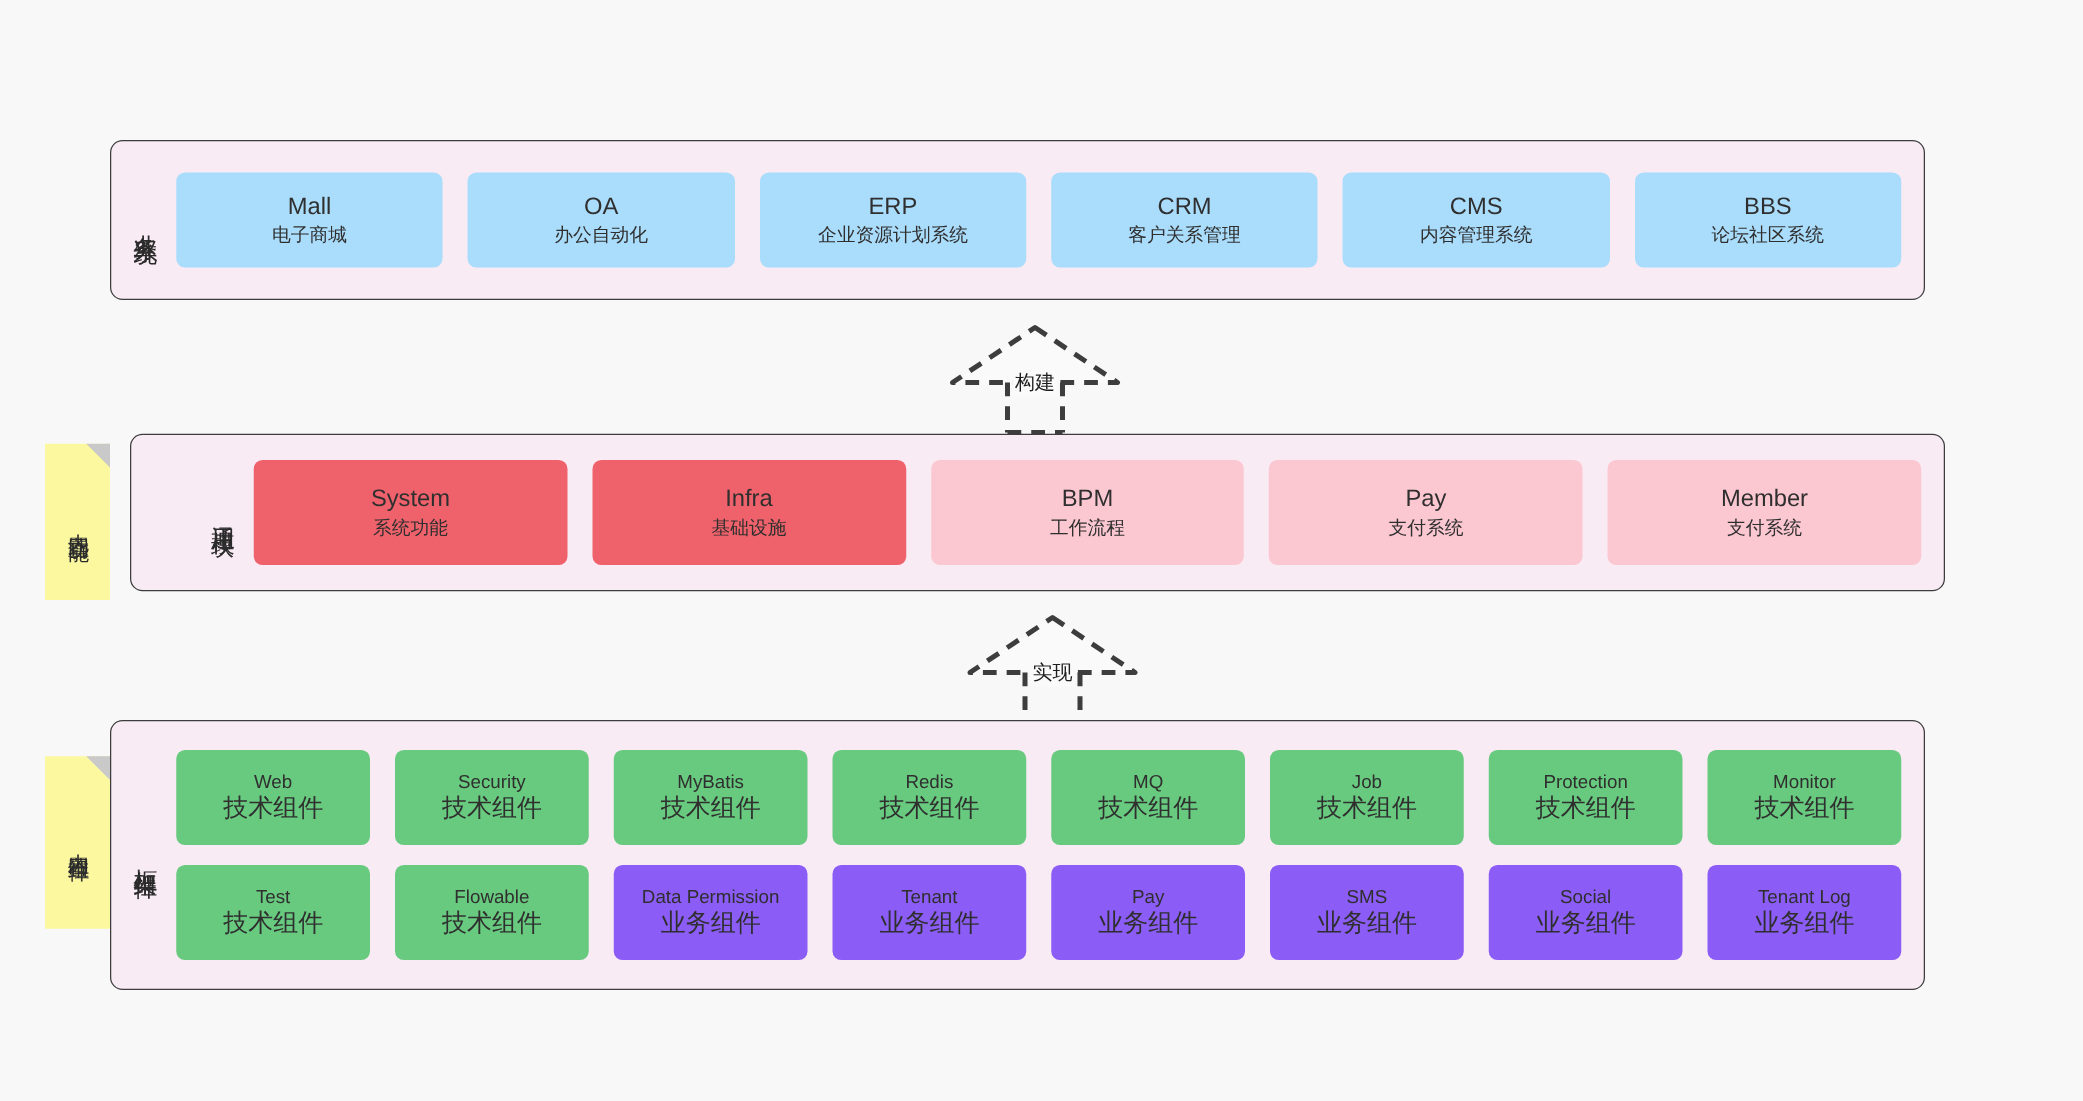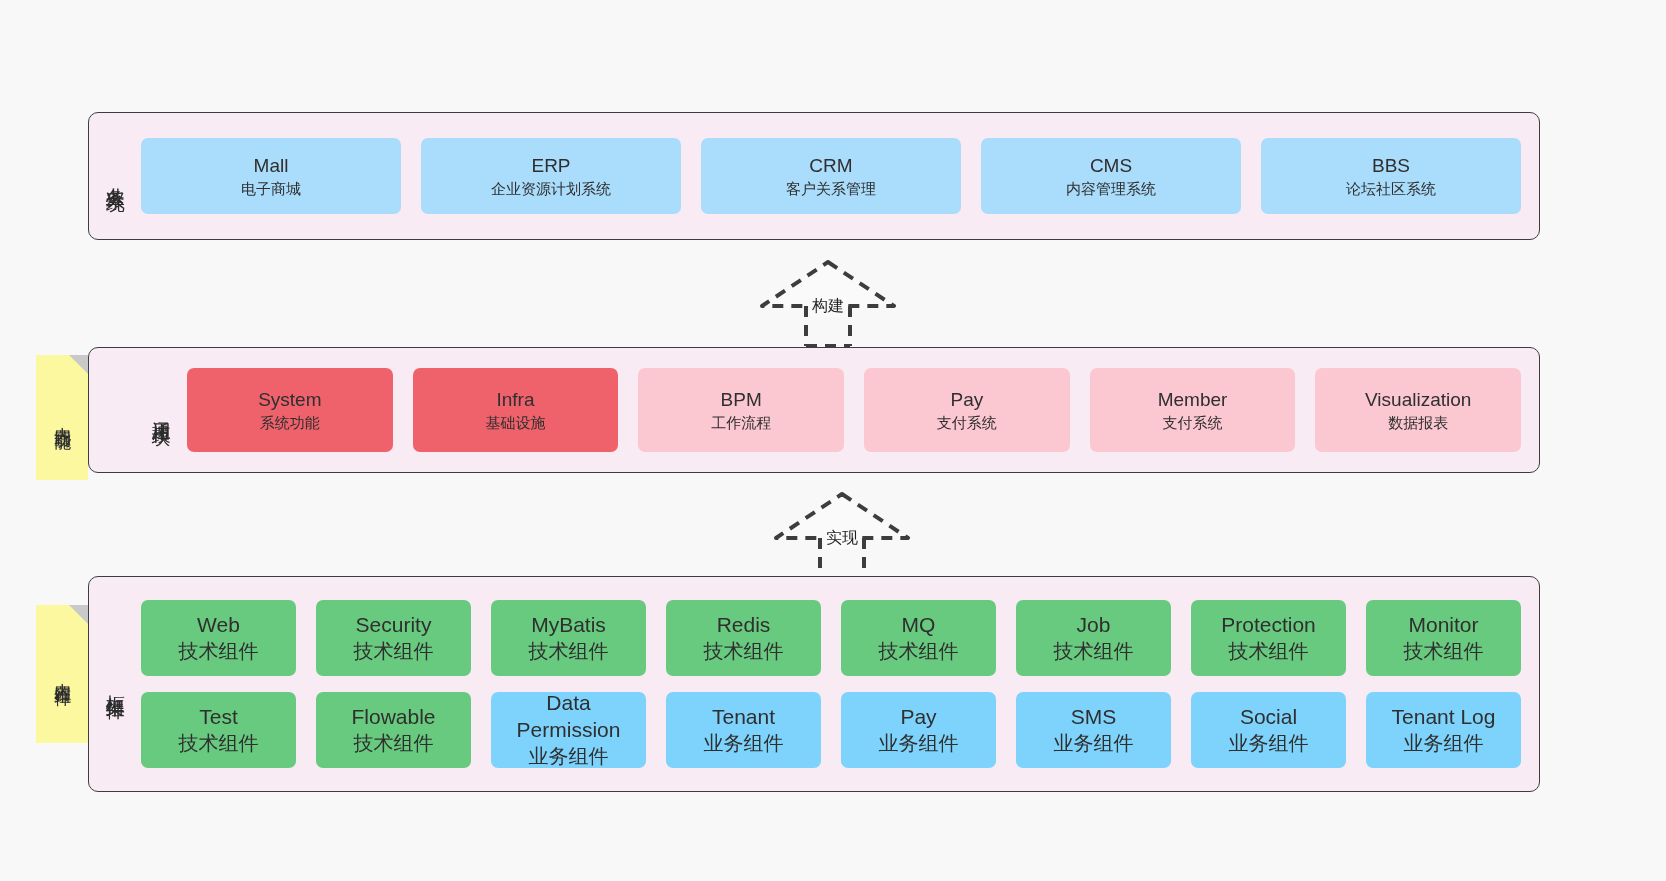--- a/index.html
+++ b/index.html
@@ -67,33 +67,33 @@
     flex-direction: column;
     align-items: center;
     justify-content: center;
     text-align: center;
     color: #2f2f2f;
     line-height: 1.28;
     padding: 4px 6px;
   }
   .card .en { font-size: 19px; }
   .card .cn { font-size: 15px; }
-  .card.small .en { font-size: 21px; }
+  .card.small .en { font-size: 15px; }
   .card.small .cn { font-size: 20px; }
 
   .h-biz   { height: 76px; }
   .h-mod   { height: 84px; }
   .h-frame { height: 76px; }
 
   
   .c-blue        { background: #aadcfb; }
   .c-red         { background: #f0626b; }
   .c-pink        { background: #fbc7d1; }
   .c-green       { background: #68ca7f; }
-  .c-lightgreen  { background: #7dd3fc; }
+  .c-lightgreen  { background: #8b5cf6; }
 
   
   .note {
     position: absolute;
     background: #fbf8a0;
     width: 52px;
     display: flex;
     align-items: center;
     justify-content: center;
     z-index: 5;
@@ -135,20 +135,24 @@
 
   <div class="layer" style="left:88px; top:112px; width:1452px; height:128px;">
     <div class="layer-title">业务系统</div>
     <div class="layer-body">
       <div class="row">
         <div class="card h-biz c-blue">
           <span class="en">Mall</span>
           <span class="cn">电子商城</span>
         </div>
         <div class="card h-biz c-blue">
+          <span class="en">OA</span>
+          <span class="cn">办公自动化</span>
+        </div>
+        <div class="card h-biz c-blue">
           <span class="en">ERP</span>
           <span class="cn">企业资源计划系统</span>
         </div>
         <div class="card h-biz c-blue">
           <span class="en">CRM</span>
           <span class="cn">客户关系管理</span>
         </div>
         <div class="card h-biz c-blue">
           <span class="en">CMS</span>
           <span class="cn">内容管理系统</span>
@@ -169,21 +173,21 @@
       <path d="M48,48 L48,88 M92,48 L92,88 M48,88 L92,88" stroke="#3d3d3d" stroke-width="4" stroke-dasharray="11 8" stroke-linecap="butt"></path>
     </svg>
     <span class="arrow-label" style="left:52px; top:38px;">构建</span>
   </div>
 
   <div class="note" style="left:36px; top:355px; height:125px;">
     <div class="note-fold"></div>
     <span class="note-text">内置功能</span>
   </div>
 
-  <div class="layer" style="left:88px; top:347px; width:1452px; height:126px;padding-left:46px;">
+  <div class="layer" style="left:104px; top:347px; width:1452px; height:126px;padding-left:46px;">
     <div class="layer-title">通用模块</div>
     <div class="layer-body">
       <div class="row">
         <div class="card h-mod c-red">
           <span class="en">System</span>
           <span class="cn">系统功能</span>
         </div>
         <div class="card h-mod c-red">
           <span class="en">Infra</span>
           <span class="cn">基础设施</span>
@@ -193,24 +197,20 @@
           <span class="cn">工作流程</span>
         </div>
         <div class="card h-mod c-pink">
           <span class="en">Pay</span>
           <span class="cn">支付系统</span>
         </div>
         <div class="card h-mod c-pink">
           <span class="en">Member</span>
           <span class="cn">支付系统</span>
         </div>
-        <div class="card h-mod c-pink">
-          <span class="en">Visualization</span>
-          <span class="cn">数据报表</span>
-        </div>
       </div>
     </div>
   </div>
 
   <div class="arrow" style="left:772px; top:490px; width:140px; height:90px;">
     <svg width="140" height="90" viewBox="0 0 140 90" fill="none">
       <polygon points="70,4 136,48 4,48" fill="#fafafa" stroke="#3d3d3d" stroke-width="4" stroke-dasharray="11 8" stroke-linejoin="round"></polygon>
       <path d="M48,48 L48,88 M92,48 L92,88 M48,88 L92,88" stroke="#3d3d3d" stroke-width="4" stroke-dasharray="11 8" stroke-linecap="butt"></path>
     </svg>
     <span class="arrow-label" style="left:52px; top:38px;">实现</span>

